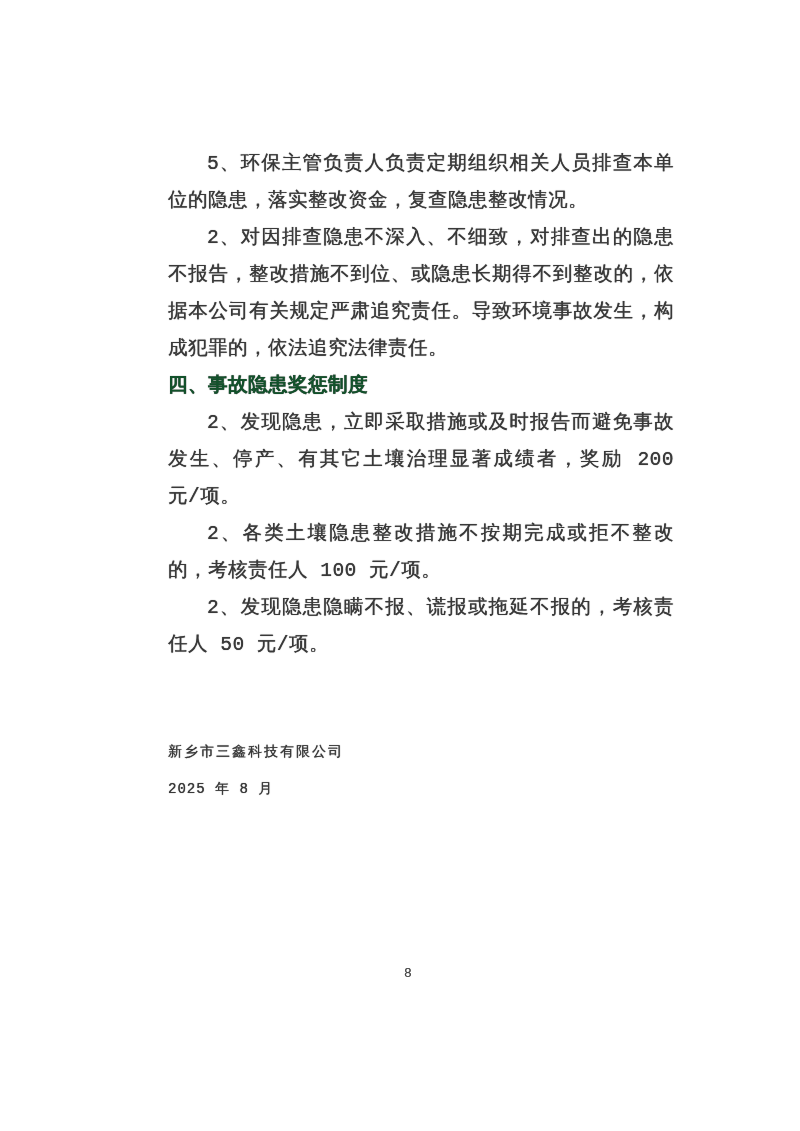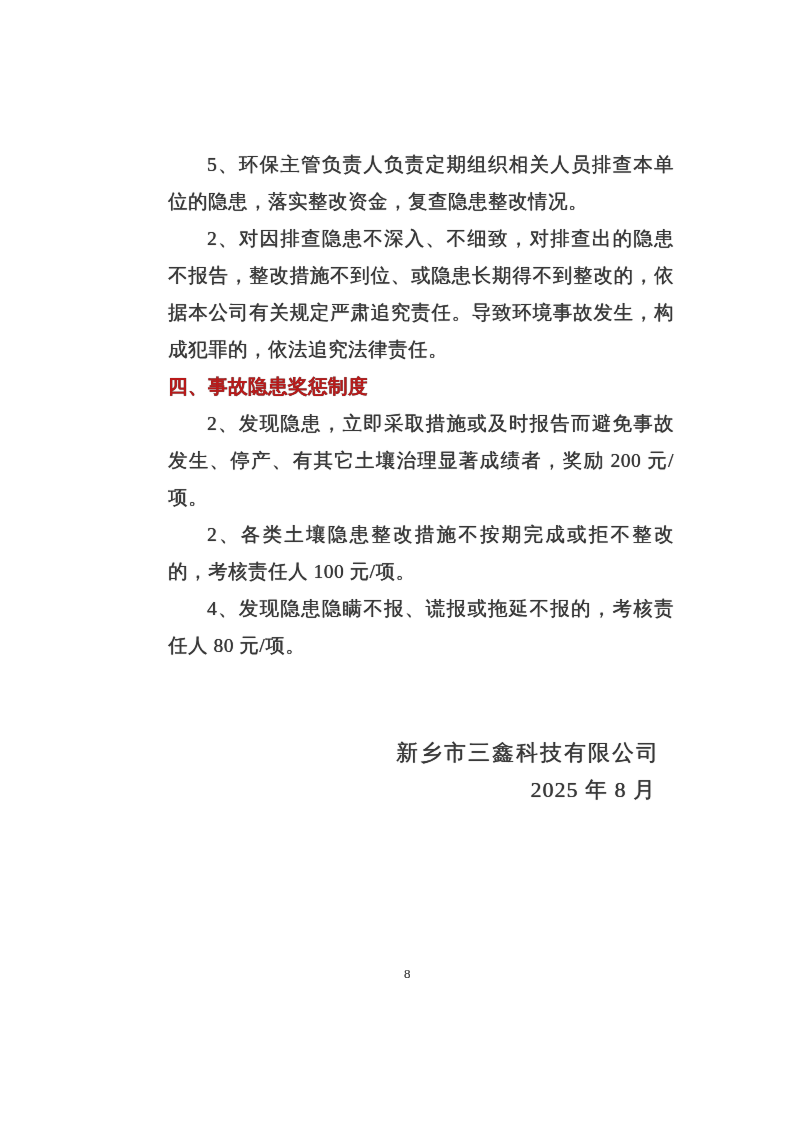--- a/index.html
+++ b/index.html
@@ -6,21 +6,21 @@
     margin: 0;
     padding: 0;
     background: #ffffff;
   }
   .sheet {
     position: relative;
     width: 800px;
     height: 1131px;
     background: #ffffff;
     overflow: hidden;
-    font-family: Liberation Serif, serif;
+    font-family: Liberation Mono, monospace;
   }
   .content {
     position: absolute;
     left: 168px;
     top: 146px;
     width: 506px;
     color: #3a3a3a;
     font-size: 19.5px;
     line-height: 37px;
     text-align: justify;
@@ -34,26 +34,25 @@
     margin: 0;
     padding: 0;
   }
   .para {
     text-indent: 2em;
   }
   .heading {
     font-size: 19.5px;
     font-weight: bold;
     text-indent: 0;
-    color: #b91c1c;
+    color: #14532d;
   }
   .signature {
     margin-top: 70px;
-    text-align: right;
-    font-size: 22px;
+    font-size: 14px;
   }
   .signature .company-line {
     padding-right: 14px;
     letter-spacing: 2px;
   }
   .signature .date-line {
     padding-right: 18px;
     letter-spacing: 1px;
   }
   .pagenum {
@@ -68,21 +67,21 @@
 </head>
 <body>
 
 <div class="sheet">
   <div class="content">
     <p class="para">5、环保主管负责人负责定期组织相关人员排查本单位的隐患，落实整改资金，复查隐患整改情况。</p>
     <p class="para">2、对因排查隐患不深入、不细致，对排查出的隐患不报告，整改措施不到位、或隐患长期得不到整改的，依据本公司有关规定严肃追究责任。导致环境事故发生，构成犯罪的，依法追究法律责任。</p>
     <h2 class="heading">四、事故隐患奖惩制度</h2>
     <p class="para">2、发现隐患，立即采取措施或及时报告而避免事故发生、停产、有其它土壤治理显著成绩者，奖励 200 元/项。</p>
     <p class="para">2、各类土壤隐患整改措施不按期完成或拒不整改的，考核责任人 100 元/项。</p>
-    <p class="para">4、发现隐患隐瞒不报、谎报或拖延不报的，考核责任人 80 元/项。</p>
+    <p class="para">2、发现隐患隐瞒不报、谎报或拖延不报的，考核责任人 50 元/项。</p>
 
     <div class="signature">
       <p class="company-line">新乡市三鑫科技有限公司</p>
       <p class="date-line">2025 年 8 月</p>
     </div>
   </div>
 
   <div class="pagenum">8</div>
 </div>
 

